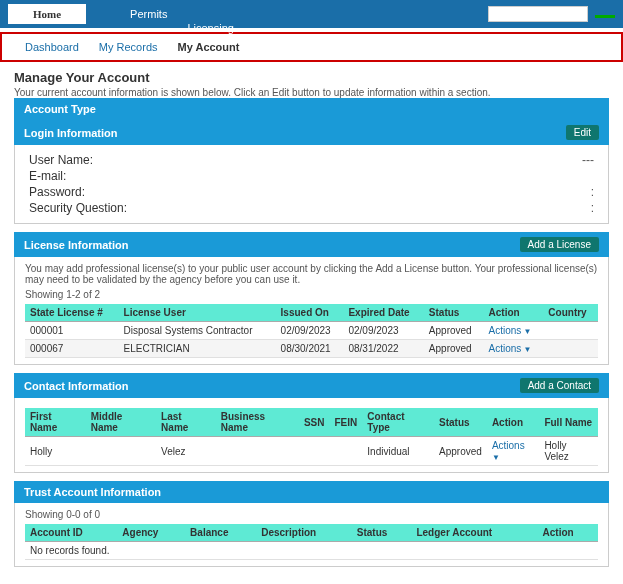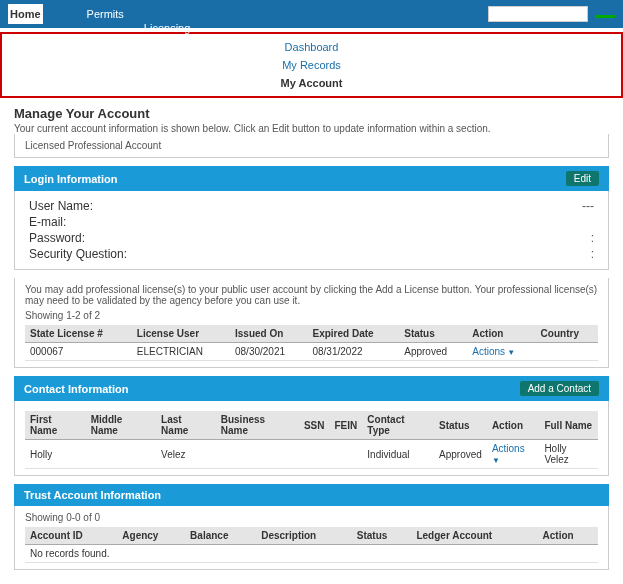--- a/index.html
+++ b/index.html
@@ -11,54 +11,54 @@
 
     .btn-sm { background: #0f766e; color: #fff; border: none; padding: 2px 8px; font-size: 10px; cursor: pointer; border-radius: 2px; }
 
     
     .info-row { display: flex; font-size: 12px; margin: 2px 4px; justify-content: space-between; }
     .info-label { width: 100px; color: #333; }
     .info-value { color: #555; }
 
     
     .data-table { width: 100%; border-collapse: collapse; font-size: 10px; margin-top: 4px; }
-    .data-table th { background: #e5e5e5; padding: 3px 5px; text-align: left; font-weight: bold; font-size: 10px; border-bottom: 1px solid #aaa; }
+    .data-table th { background: #5eead4; padding: 3px 5px; text-align: left; font-weight: bold; font-size: 10px; border-bottom: 1px solid #aaa; }
     .data-table td { padding: 3px 5px; border-bottom: 1px solid #e0e0e0; }
     .data-table tr:nth-child(even) td { background: #f5f5f5; }
 
     .action-link { color: #1a6ea8; cursor: pointer; font-size: 10px; }
     .action-link::after { content: ' ▼'; font-size: 8px; }
   </style>
 </head>
 <body>
 
 <div style="background:#1a6ea8; display:flex; align-items:center; height:28px; padding:0 8px;">
-  <div style="background:#fff; color:#333; padding:4px 2px; font-size:11px; cursor:pointer; font-weight:bold;">Home</div>
+  <div style="background:#fff; color:#333; padding:4px 25px; font-size:11px; cursor:pointer; font-weight:bold;font-family:Liberation Serif, serif;">Home</div>
   <div style="color:#fff; padding:4px 10px; font-size:11px; cursor:pointer;margin-left:34px;">Permits</div>
   <div style="color:#fff; padding:4px 10px; font-size:11px; cursor:pointer;margin-top:28px;">Licensing</div>
   <div style="margin-left:auto;">
     <input type="text" style="width: 100px; height: 16px; font-size: 10px; border: 1px solid rgb(204, 204, 204);">
     <span style="color:#0a0; font-size:10px; margin-left:4px;">▬▬</span>
   </div>
 </div>
 
-<div style="border:2px solid #cc0000; display:flex; align-items:center; padding:4px 13px; margin:4px 0; background:#fff;flex-direction:column;">
+<div style="border:2px solid #cc0000; display:flex; align-items:center; padding:4px 13px; margin:4px 0; background:#fff;">
   <div style="padding:3px 10px; font-size:11px; color:#1a6ea8; cursor:pointer;">Dashboard</div>
   <div style="padding:3px 10px; font-size:11px; color:#1a6ea8; cursor:pointer;">My Records</div>
   <div style="padding:3px 10px; font-size:11px; font-weight:bold; color:#333; cursor:pointer;">My Account</div>
 </div>
 
 <div style="padding:4px 14px;">
 
   <div style="font-size:13px; font-weight:bold; margin-bottom:2px;">Manage Your Account</div>
   <div style="font-size:10px; color:#555; ">Your current account information is shown below. Click an Edit button to update information within a section.</div>
 
   <div>
-    <div class="section-body">
-      <div style="font-size:10px; color:#555;">Licensed Professional Account</div>
+    <div class="section-header">
+      <span>Account Type</span>
     </div>
   </div>
 
   <div>
     <div class="section-header">
       <span>Login Information</span>
       <button class="btn-sm">Edit</button>
     </div>
     <div class="section-body">
       <div class="info-row">
@@ -74,36 +74,49 @@
         <span class="info-value">:</span>
       </div>
       <div class="info-row">
         <span class="info-label">Security Question:</span>
         <span class="info-value">:</span>
       </div>
     </div>
   </div>
 
   <div>
+    <div class="section-header">
+      <span>License Information</span>
+      <button class="btn-sm">Add a License</button>
+    </div>
     <div class="section-body">
       <div style="font-size:10px; color:#555; margin-bottom:4px;">You may add professional license(s) to your public user account by clicking the Add a License button. Your professional license(s) may need to be validated by the agency before you can use it.</div>
       <div style="font-size:10px; color:#555; margin-bottom:3px;">Showing 1-2 of 2</div>
       <table class="data-table">
         <thead>
           <tr>
             <th>State License #</th>
             <th>License User</th>
             <th>Issued On</th>
             <th>Expired Date</th>
             <th>Status</th>
             <th>Action</th>
             <th>Country</th>
           </tr>
         </thead>
         <tbody>
+          <tr>
+            <td>000001</td>
+            <td>Disposal Systems Contractor</td>
+            <td>02/09/2023</td>
+            <td>02/09/2023</td>
+            <td>Approved</td>
+            <td><span class="action-link">Actions</span></td>
+            <td></td>
+          </tr>
           <tr>
             <td>000067</td>
             <td>ELECTRICIAN</td>
             <td>08/30/2021</td>
             <td>08/31/2022</td>
             <td>Approved</td>
             <td><span class="action-link">Actions</span></td>
             <td></td>
           </tr>
         </tbody>

